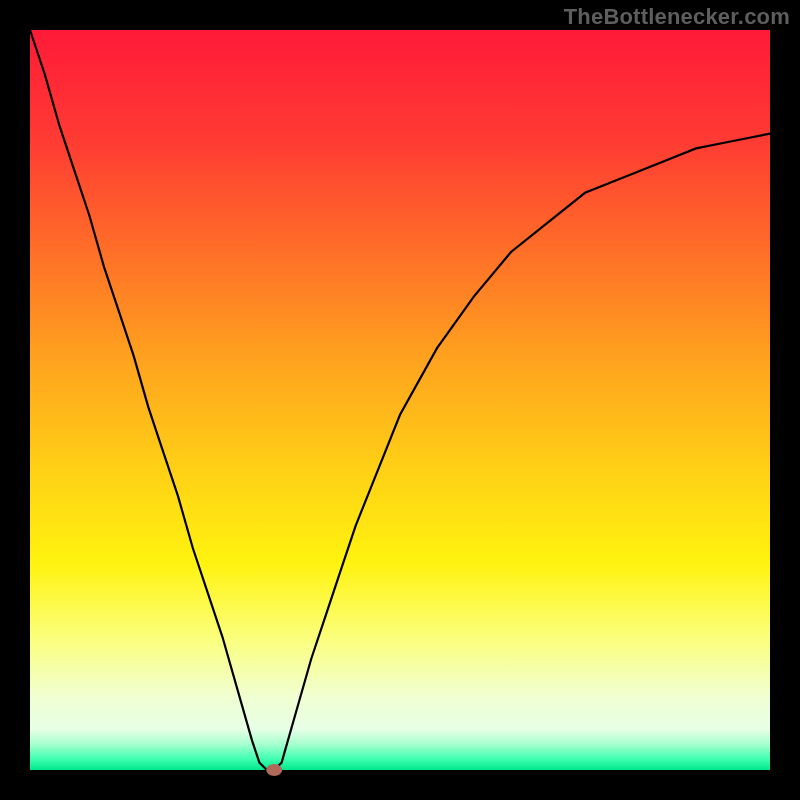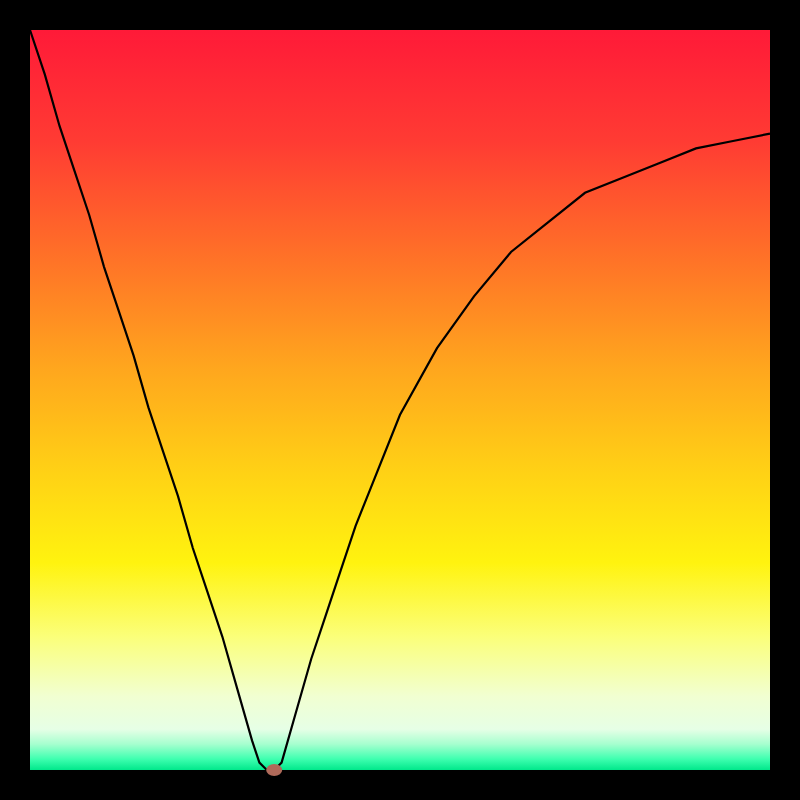--- a/index.html
+++ b/index.html
@@ -27,20 +27,21 @@
     user-select: none;
   }
   svg {
     display: block;
   }
 </style>
 </head>
 <body>
 
 <div class="chart-wrap">
+  <div class="attribution">TheBottlenecker.com</div>
 
   <svg id="chart-svg" width="800" height="800" viewBox="0 0 800 800">
     <defs>
       <linearGradient id="bg-grad" x1="0" y1="0" x2="0" y2="1">
           <stop offset="0.00%" stop-color="#ff1a38"></stop>
           <stop offset="15.00%" stop-color="#ff3b33"></stop>
           <stop offset="30.00%" stop-color="#ff6f28"></stop>
           <stop offset="45.00%" stop-color="#ffa41e"></stop>
           <stop offset="60.00%" stop-color="#ffd215"></stop>
           <stop offset="72.00%" stop-color="#fff30f"></stop>

